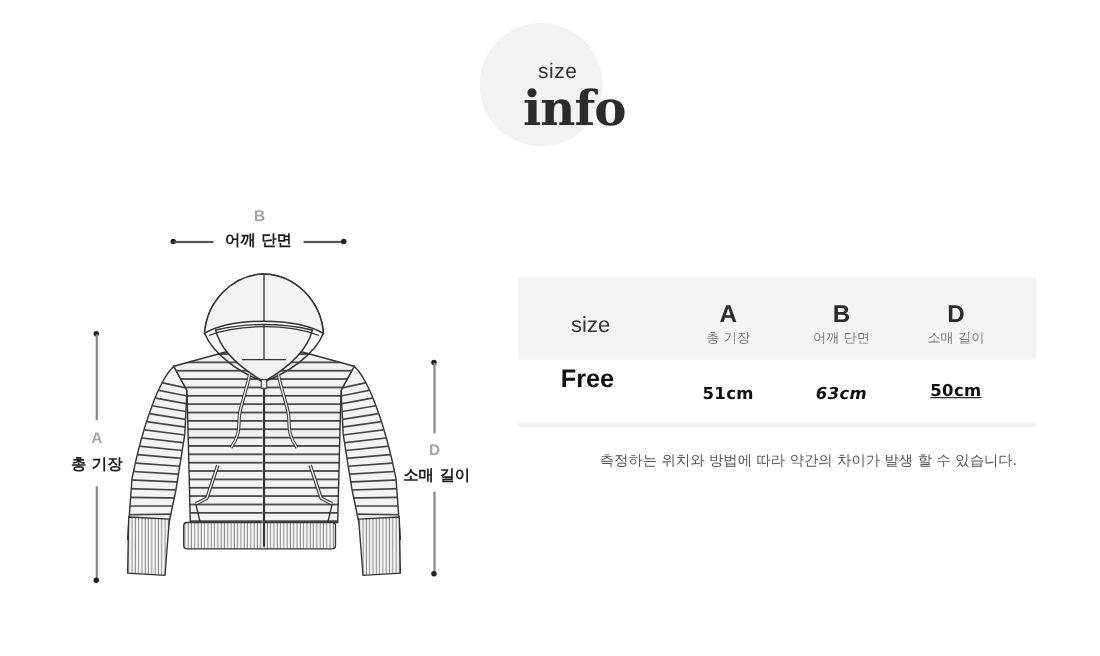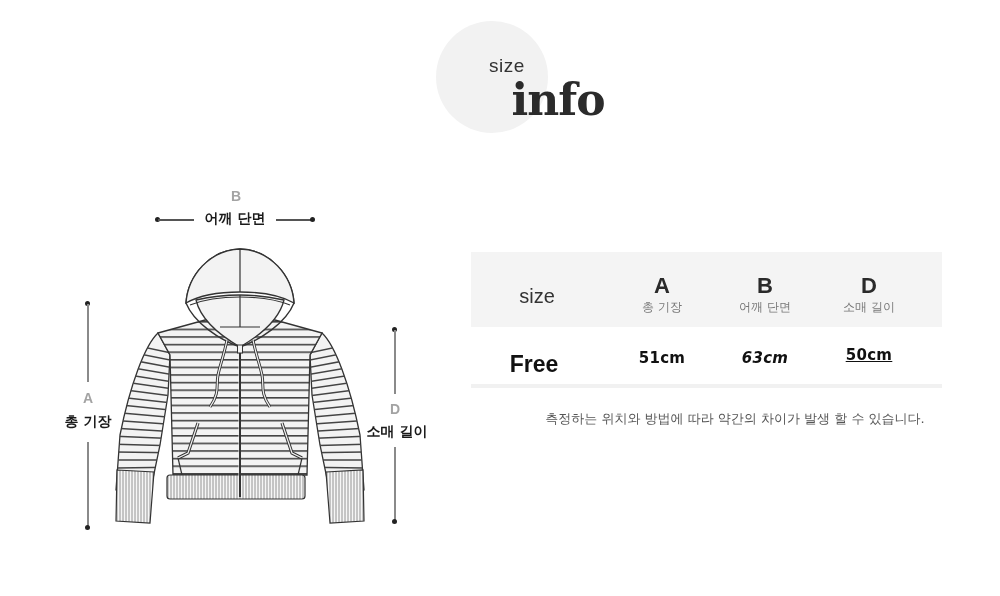--- a/index.html
+++ b/index.html
@@ -11,21 +11,21 @@
     position: absolute; left: 436px; top: 21px; width: 112px; height: 112px;
     border-radius: 50%; background: #f2f2f2;
   }
   .title-size {
     position: absolute; left: 470px; top: 55px; width: 74px; text-align: center;
     font-family: "Liberation Sans", sans-serif; font-size: 19px; color: #333; letter-spacing: 0.5px;
   }
   .title-info {
     position: absolute; left: 472px; top: 74px; width: 100px; text-align: center;
     font-family: "DejaVu Serif", "Liberation Serif", serif; font-weight: bold;
-    font-size: 44px; color: #2b2b2b; letter-spacing: -1px; line-height: 52px; margin-left: 36px;
+    font-size: 44px; color: #2b2b2b; letter-spacing: -1px; line-height: 52px;
   }
 
   
   .dim-letter { position: absolute; font-family: "Liberation Sans", sans-serif; font-weight: bold; font-size: 14px; color: #a3a3a3; text-align: center; }
   .dim-label  { position: absolute; font-family: "DejaVu Sans", sans-serif; font-weight: bold; font-size: 14px; color: #1a1a1a; text-align: center; white-space: nowrap; }
   .hline { position: absolute; height: 1.5px; background: #555; }
   .vline { position: absolute; width: 1.5px; background: #8a8a8a; }
   .dot { position: absolute; width: 5px; height: 5px; border-radius: 50%; background: #222; }
 
   
@@ -33,21 +33,21 @@
 
   
   .size-table { position: absolute; left: 471px; top: 252px; width: 471px; }
   .thead { height: 75px; background: #f4f4f4; position: relative; }
   .tbody { height: 57px; background: #ffffff; position: relative; }
   .tfoot-line { height: 4px; background: #f1f1f1; }
   .cell { position: absolute; text-align: center; }
   .th-size { left: 0; width: 132px; top: 33px; font-family: "Liberation Sans", sans-serif; font-size: 20px; color: #333; }
   .th-letter { font-family: "Liberation Sans", sans-serif; font-weight: bold; font-size: 22px; color: #2a2a2a; top: 21px; width: 100px; }
   .th-sub { font-family: "DejaVu Sans", sans-serif; font-size: 12px; color: #777; top: 47px; width: 100px; }
-  .td-size { left: 0; width: 126px; top: 24px; font-family: "Liberation Sans", sans-serif; font-weight: bold; font-size: 23px; color: #111; }
+  .td-size { left: 0; width: 126px; top: 4px; font-family: "Liberation Sans", sans-serif; font-weight: bold; font-size: 23px; color: #111; }
   .td-val { font-family: "DejaVu Sans", sans-serif; font-weight: bold; font-size: 15px; color: #111; top: 22px; width: 100px; letter-spacing: 0.3px; }
 
   .note {
     position: absolute; left: 540px; top: 410px; width: 390px; text-align: center;
     font-family: "DejaVu Sans", sans-serif; font-size: 13px; color: #555;
   }
 </style>
 </head>
 <body>
 

